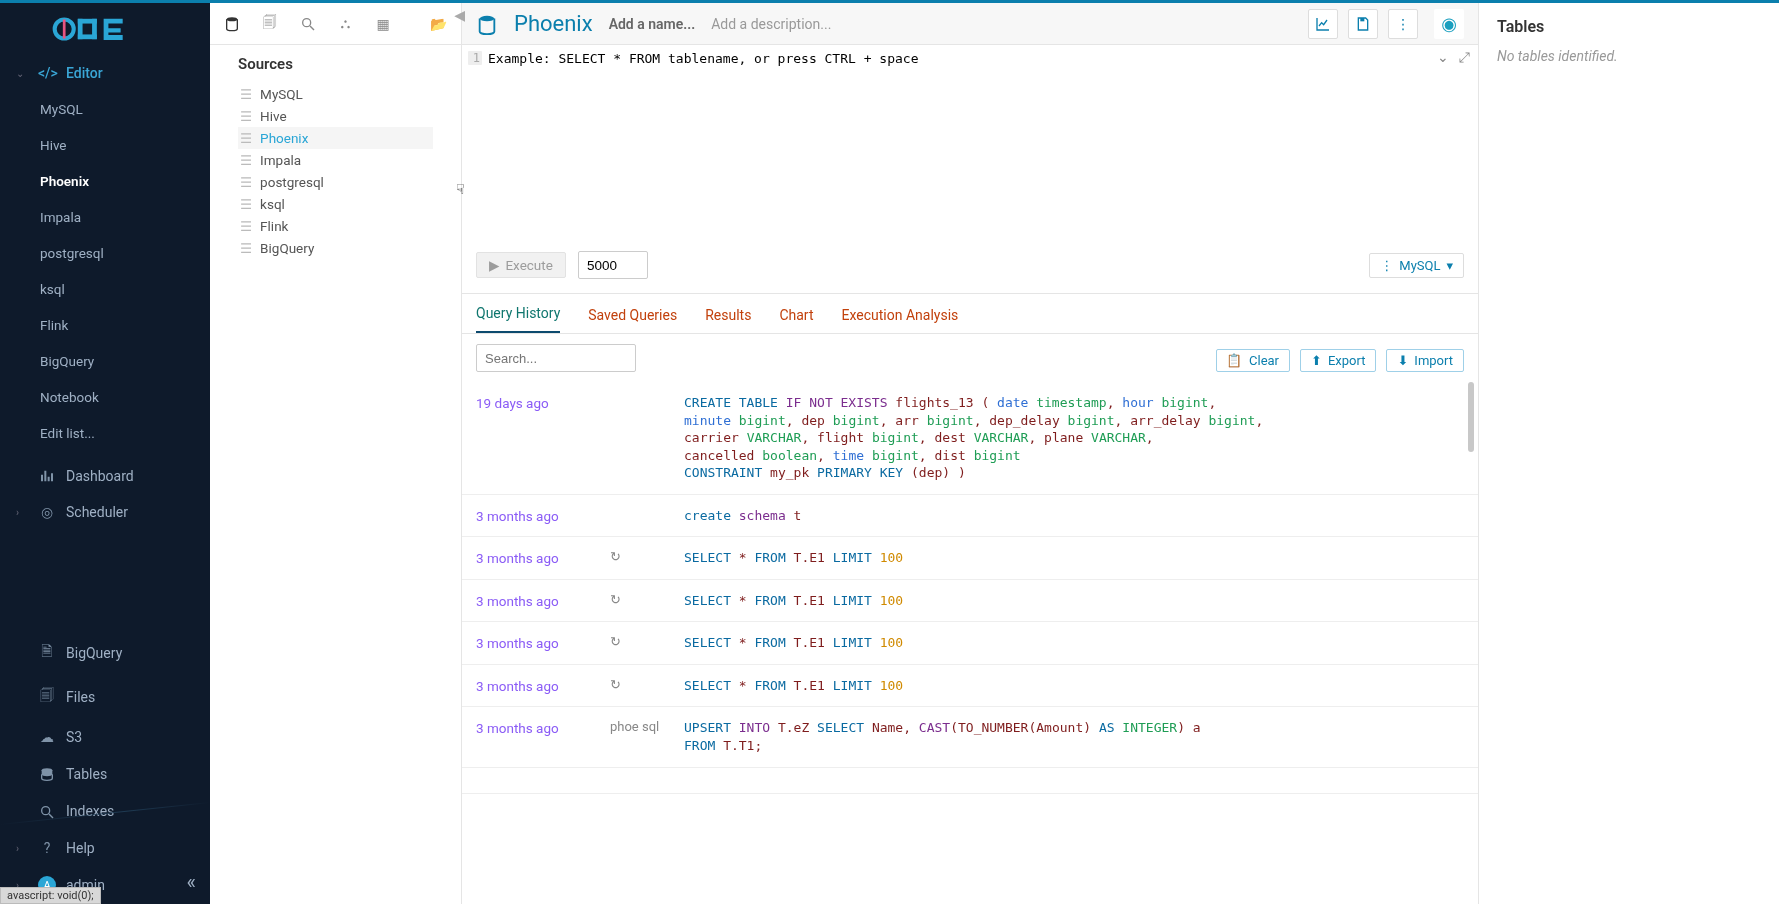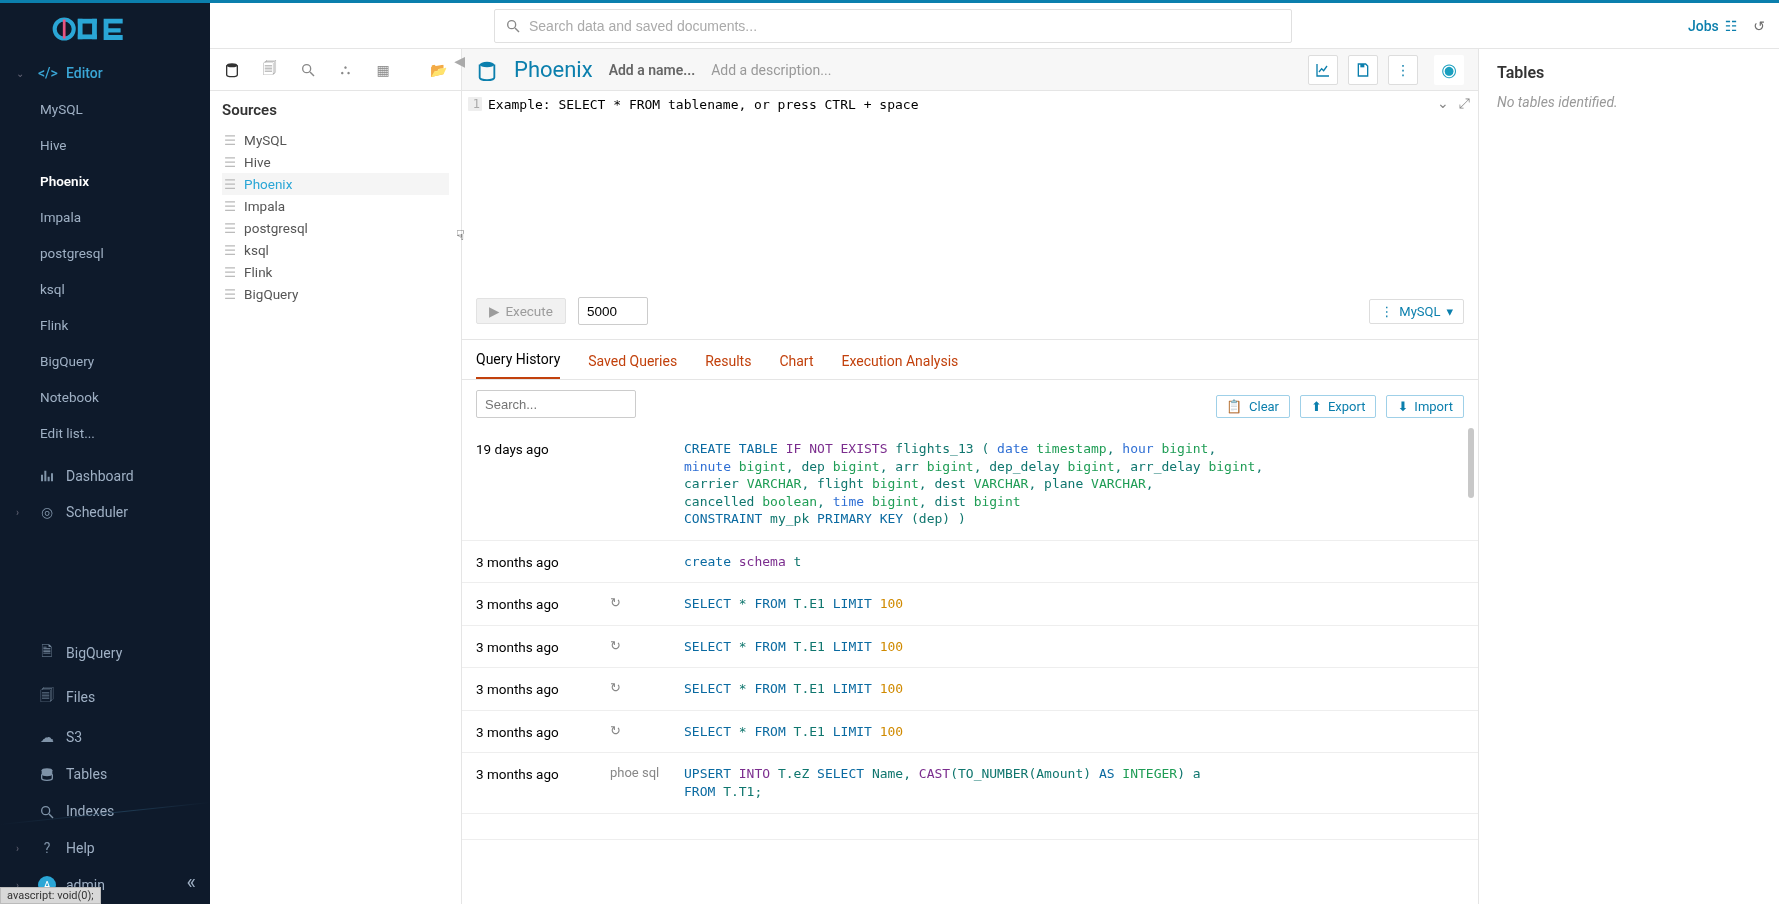--- a/index.html
+++ b/index.html
@@ -45,21 +45,21 @@
   .content { flex:1; display:flex; min-height:0; }
   .assist {
     width: 252px; border-right:1px solid #e5e5e5; display:flex; flex-direction:column; position:relative;
   }
   .assist-tabs { height:42px; display:flex; align-items:center; gap:18px; padding:0 12px; border-bottom:1px solid #e5e5e5;}
   .assist-tabs .ticon { color:#888; cursor:pointer; width:20px; text-align:center;}
   .assist-tabs .ticon.active { color:#333; }
   .assist-tabs .spacer { flex:1; }
   .assist-collapse { position:absolute; top:4px; right:-4px; color:#aaa; font-size:14px; }
 
-  .assist-body { padding:10px 12px; }
+  .assist-body { padding:10px 28px; }
   .assist-body h4 { font-size:15px; font-weight:600; color:#333; margin-bottom:10px;}
   .src-item { display:flex; align-items:center; gap:8px; padding:3px 2px; color:#555; cursor:pointer; font-size:13.5px;}
   .src-item .dbicon { color:#bbb; }
   .src-item.active { color:#2aa6d6; background:#f5f5f5; }
 
   .editor-col { flex:1; display:flex; flex-direction:column; min-width:0; border-right:1px solid #e5e5e5;}
   .editor-header { height:42px; border-bottom:1px solid #e5e5e5; background:#f7f7f7; display:flex; align-items:center; padding:0 14px; gap:16px;}
   .editor-header .dbicon { color:#0b7fad; font-size:20px;}
   .editor-header .title { color:#0b7fad; font-size:22px; font-weight:400;}
   .editor-header .addname { color:#666; font-weight:600; cursor:pointer; font-size:14px;}
@@ -76,39 +76,39 @@
   .editor-top-right .exp { cursor:pointer; }
 
   .run-row { display:flex; align-items:center; gap:12px; padding:6px 14px 14px 14px; border-bottom:1px solid #e5e5e5;}
   .exec-btn { background:#f1f1f1; border:1px solid #e2e2e2; color:#9c9c9c; border-radius:2px; padding:4px 12px; font-size:13.5px; display:flex; align-items:center; gap:6px; cursor:default;}
   .limit-input { width:70px; height:28px; border:1px solid #ccc; border-radius:2px; padding:0 8px; font-size:13.5px;}
   .run-row .spacer { flex:1; }
   .more-btn { border:1px solid #ddd; border-radius:2px; padding:4px 10px; font-size:13px; color:#0b7fad; background:#fff; cursor:pointer; display:flex; align-items:center; gap:6px;}
 
   .result-tabs { display:flex; gap:28px; padding:0 14px; border-bottom:1px solid #e5e5e5; height:40px; align-items:flex-end;}
   .result-tabs .rtab { padding:10px 0; color:#c2410c; cursor:pointer; font-size:14px;}
-  .result-tabs .rtab.active { color:#000000; border-bottom:2px solid #c2410c;}
+  .result-tabs .rtab.active { color:#0f766e; border-bottom:2px solid #0c4a6e;}
 
   .history-tools { display:flex; align-items:flex-end; gap:10px; padding:10px 14px;}
   .history-search { width:160px; height:28px; border:1px solid #ccc; border-radius:2px; padding:0 8px; font-size:13px;}
   .history-tools .spacer{flex:1;}
   .pillbtn { border:1px solid #9fd0e8; border-radius:2px; color:#0b7fad; background:#fff; padding:3px 10px; font-size:13px; cursor:pointer; display:flex; align-items:center; gap:6px;}
 
   .history-list { flex:1; overflow:auto; position:relative; }
   .hist-scroll { position:absolute; top:0; right:4px; width:6px; height:70px; background:#c8c8c8; border-radius:3px;}
   .hist-row { display:flex; border-bottom:1px solid #eee; padding:12px 14px; gap:14px; align-items:flex-start;}
-  .hist-time { width:120px; color:#000000; font-size:13.5px; padding-top:1px;}
+  .hist-time { width:120px; color:#8b5cf6; font-size:13.5px; padding-top:1px;}
   .hist-mid { width:60px; color:#888; font-size:13px; display:flex; align-items:center; gap:6px;}
   .hist-sql { flex:1; font-family: Menlo, Consolas, monospace; font-size:13px; white-space:pre-wrap; line-height:1.35;}
   .kw  { color:#0a6aa1; }
   .kw2 { color:#7b2d8e; }
   .ty  { color:#1f9d55; }
   .id  { color:#2f6fd4; }
   .num { color:#d08a00; }
-  .plain { color:#0f766e; }
+  .plain { color:#7f1d1d; }
 
   .right-panel { width:300px; padding:14px 18px; }
   .right-panel h3 { font-size:16px; color:#333; font-weight:600; margin-bottom:12px;}
   .right-panel .empty { color:#999; font-style:italic; }
 
   .cursor-hand { position:absolute; left:246px; top:178px; font-size:14px; color:#000; pointer-events:none;}
 
   svg.i { width:16px; height:16px; vertical-align:middle; fill:currentColor;}
 </style>
 </head>
@@ -215,38 +215,20 @@
     <span class="avatar-a">A</span>
     <span>admin</span>
   </div>
 
   <div class="collapse-btn">«</div>
   <div class="status-mini">avascript: void(0);</div>
 </div>
 
 <div class="main">
 
-  <div class="topbar">
-    <div class="searchbox">
-      <span style="color:#888;margin-right:8px;">
-        <svg class="i" viewBox="0 0 24 24">
-            <circle cx="10" cy="10" r="6" fill="none" stroke="currentColor" stroke-width="2"></circle>
-            <line x1="15" y1="15" x2="21" y2="21" stroke="currentColor" stroke-width="2"></line>
-          </svg>
-      </span>
-      <input placeholder="Search data and saved documents..." style="">
-    </div>
-    <div class="right">
-      <span class="jobs">
-        <span>Jobs</span>
-        <span>☷</span>
-      </span>
-      <span class="hist">↺</span>
-    </div>
-  </div>
 
   <div class="content">
 
     <div class="assist">
       <div class="assist-collapse">◀</div>
       <div class="assist-tabs">
         <span class="ticon active">
           <svg class="i" viewBox="0 0 24 24">
               <ellipse cx="12" cy="5" rx="8" ry="3"></ellipse>
               <path d="M4 5v14c0 1.7 3.6 3 8 3s8-1.3 8-3V5" fill="none" stroke="currentColor" stroke-width="2"></path>

